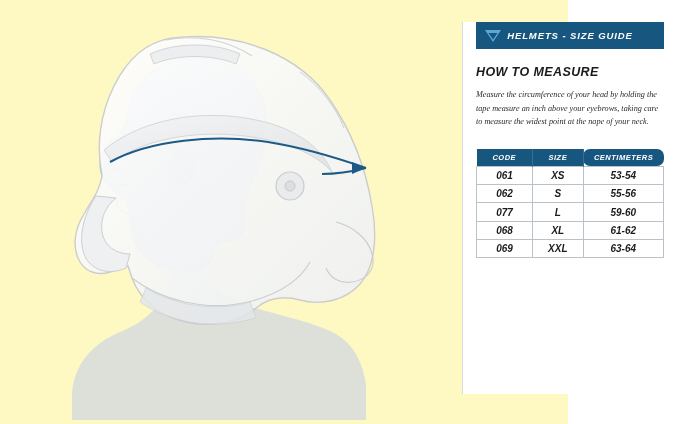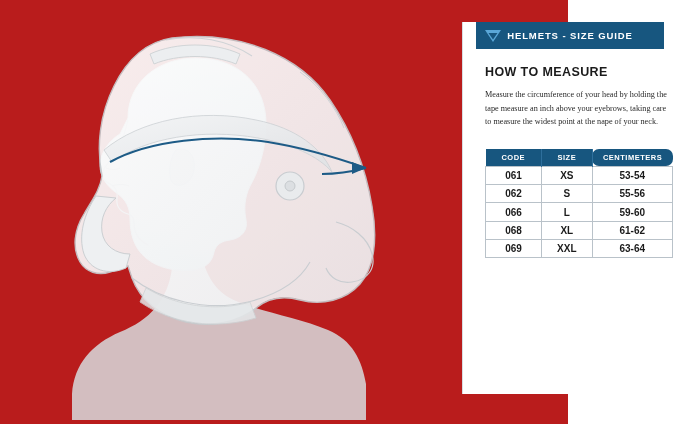--- a/index.html
+++ b/index.html
@@ -12,21 +12,22 @@
     height: 424px;
     font-family: "Liberation Sans", sans-serif;
     overflow: hidden;
     position: relative;
   }
 
   .page {
     position: relative;
     width: 568px;
     height: 424px;
-    background: #b91c1c;
+    background: #fef9c3;
+    font-style: italic;
   }
 
   
   .illustration {
     position: absolute;
     left: 0;
     top: 0;
     width: 460px;
     height: 424px;
   }
@@ -64,21 +65,21 @@
   }
   .panel-header .brand-mark {
     position: absolute;
     left: 8px;
     top: 6px;
     width: 18px;
     height: 15px;
   }
 
   .panel-body {
-    margin-left: 22px;
+    margin-left: 13px;
     width: 188px;
     padding-top: 16px;
   }
 
   .section-title {
     font-size: 12.5px;
     font-weight: bold;
     color: #1b1b1b;
     letter-spacing: 0.4px;
     margin: 0 0 9px 0;
@@ -237,21 +238,21 @@
             <td>061</td>
             <td>XS</td>
             <td>53-54</td>
           </tr>
           <tr>
             <td>062</td>
             <td>S</td>
             <td>55-56</td>
           </tr>
           <tr>
-            <td>066</td>
+            <td>077</td>
             <td>L</td>
             <td>59-60</td>
           </tr>
           <tr>
             <td>068</td>
             <td>XL</td>
             <td>61-62</td>
           </tr>
           <tr>
             <td>069</td>

